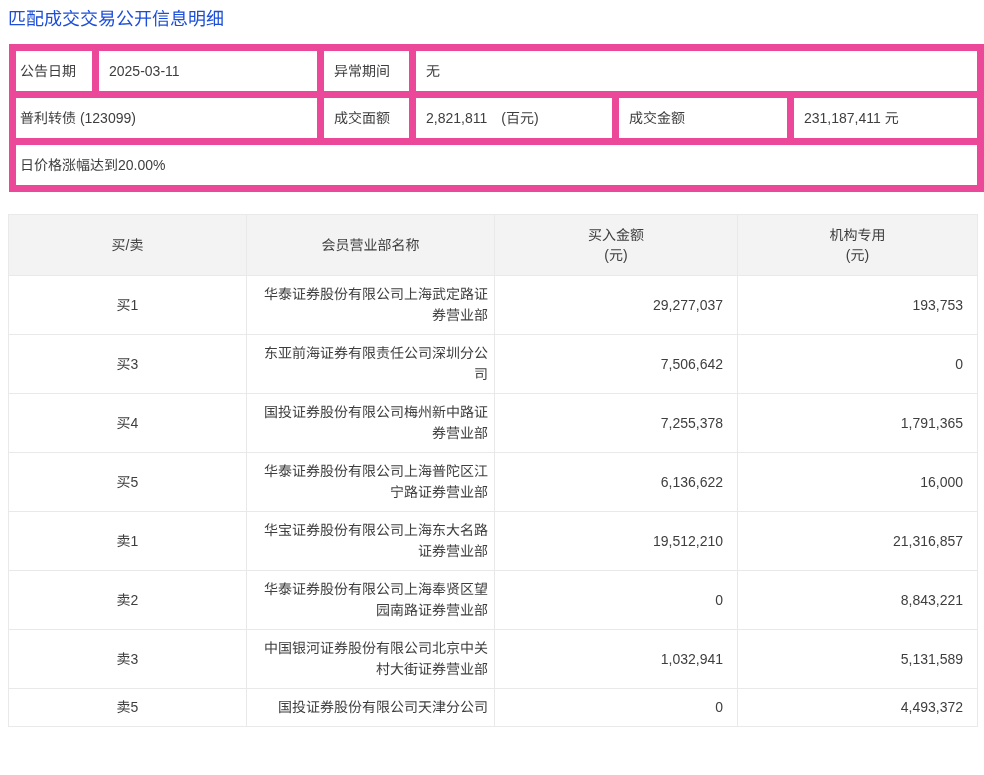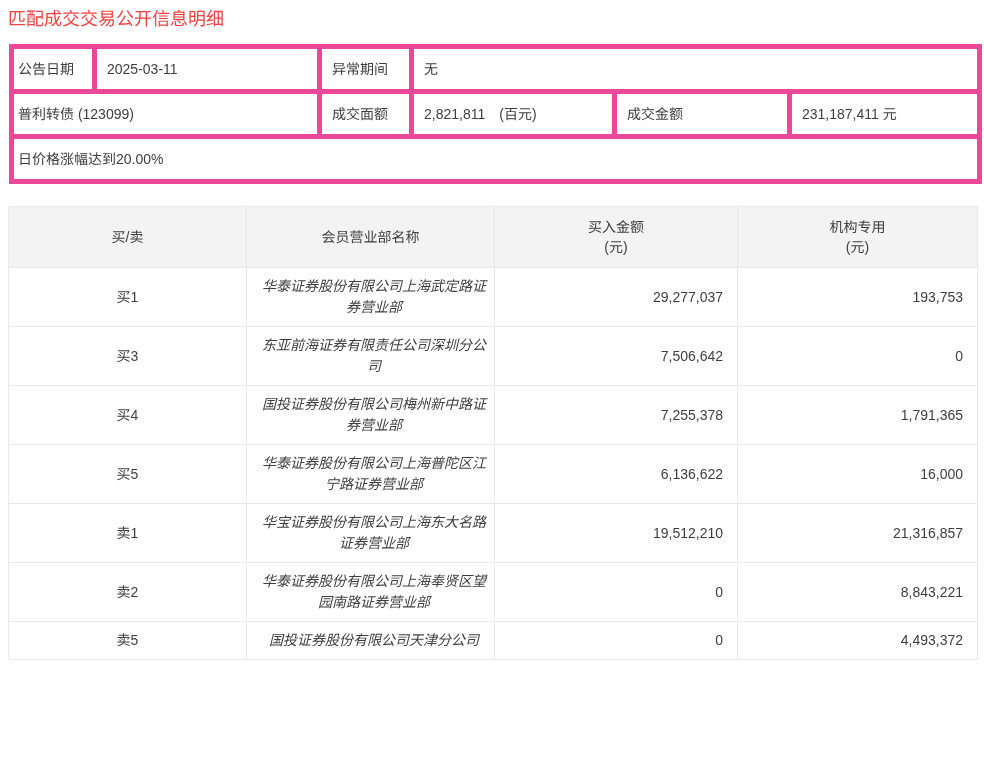--- a/index.html
+++ b/index.html
@@ -14,33 +14,33 @@
     -webkit-font-smoothing: antialiased;
   }
 
   
   .page-title {
     margin: 0;
     padding: 8px 0 0 8px;
     font-size: 18px;
     font-weight: 500;
     line-height: 22px;
-    color: #ef4444;
+    color: #1d4ed8;
   }
 
   
   table { border-collapse: collapse; table-layout: fixed; }
 
   .summary-table {
     margin: 14px 0 0 9px;
     width: 968px;
     font-size: 14px;
   }
   .summary-table td {
-    border: 5px solid #ec4899;
+    border: 7px solid #ec4899;
     padding: 10px 10px;
     line-height: 20px;
     vertical-align: middle;
     color: #3e3e3e;
     overflow: hidden;
     white-space: nowrap;
   }
   .summary-table td:first-child { padding-left: 4px; }
 
   
@@ -61,21 +61,21 @@
     text-align: center;
     padding: 10px 6px;
     line-height: 20px;
     white-space: pre-line;
   }
   .trade-table td {
     padding: 8px 6px;
     line-height: 21px;
   }
   .trade-table td.c-side   { text-align: center; }
-  .trade-table td.c-member { text-align: center; padding-left: 13px; font-style: italic; }
+  .trade-table td.c-member { text-align: right; padding-left: 13px; }
   .trade-table td.c-amt    { text-align: right; padding-right: 14px; }
 </style>
 </head>
 <body>
 
 <h1 class="page-title">匹配成交交易公开信息明细</h1>
 
 <table class="summary-table">
   <colgroup>
     <col style="width:83px">
@@ -159,20 +159,26 @@
     <td class="c-amt">21,316,857</td>
   </tr>
 
   <tr>
     <td class="c-side">卖2</td>
     <td class="c-member">华泰证券股份有限公司上海奉贤区望园南路证券营业部</td>
     <td class="c-amt">0</td>
     <td class="c-amt">8,843,221</td>
   </tr>
 
+  <tr>
+    <td class="c-side">卖3</td>
+    <td class="c-member">中国银河证券股份有限公司北京中关村大街证券营业部</td>
+    <td class="c-amt">1,032,941</td>
+    <td class="c-amt">5,131,589</td>
+  </tr>
 
 
   <tr>
     <td class="c-side">卖5</td>
     <td class="c-member">国投证券股份有限公司天津分公司</td>
     <td class="c-amt">0</td>
     <td class="c-amt">4,493,372</td>
   </tr>
 </tbody>
 </table>

